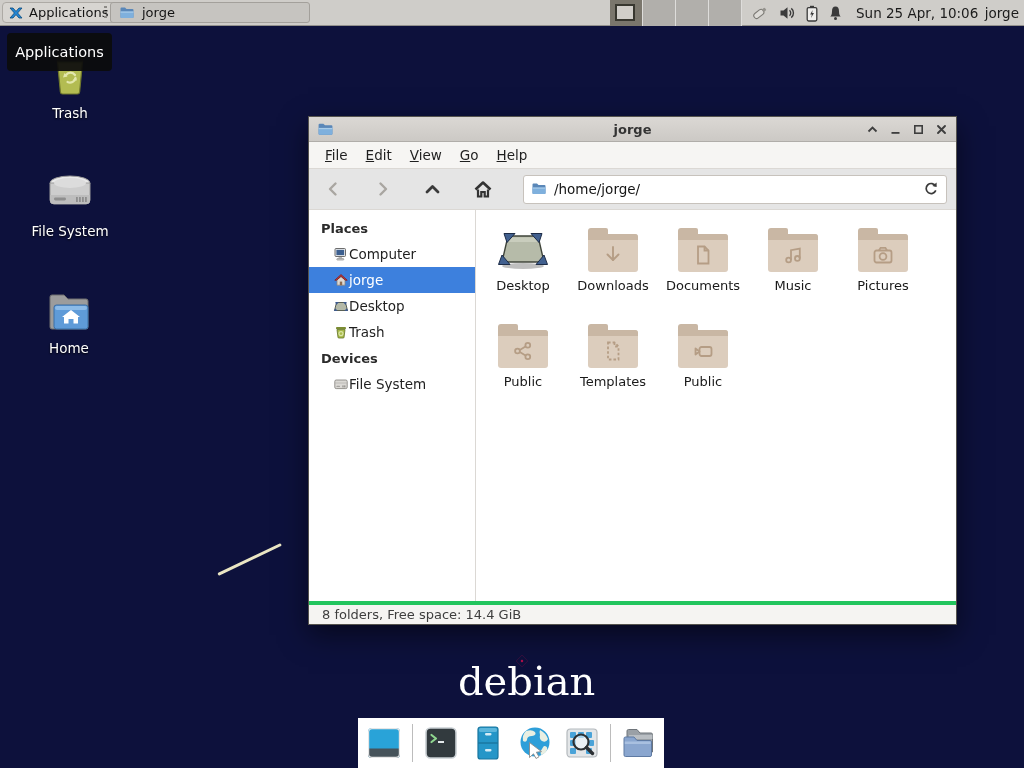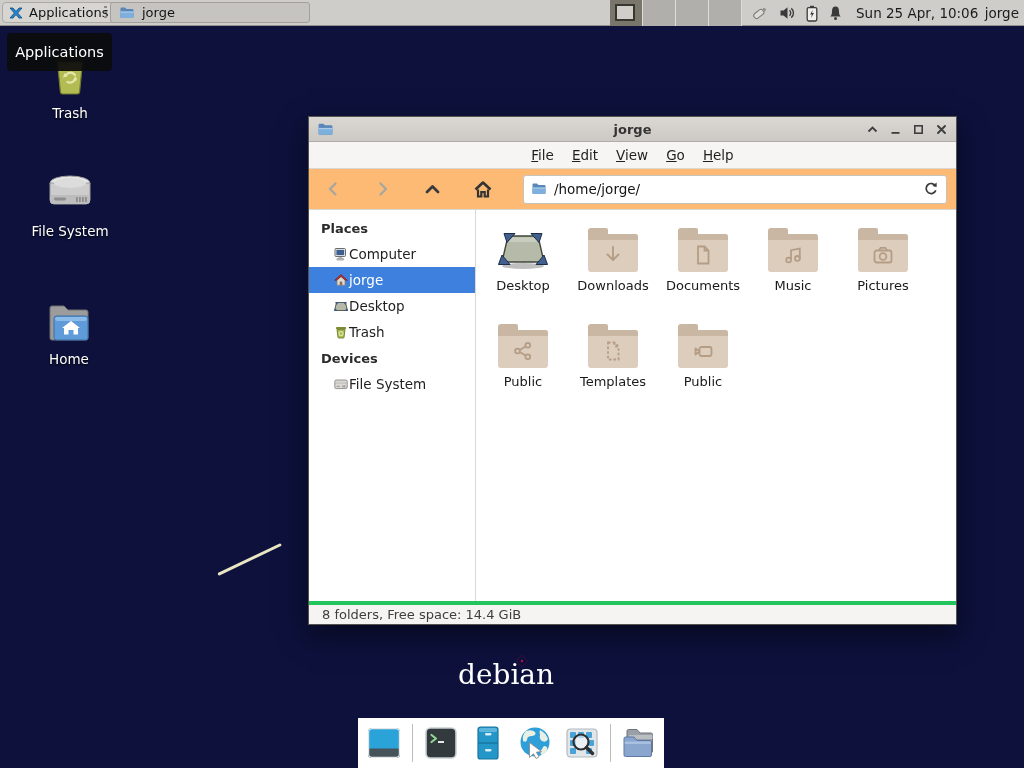--- a/index.html
+++ b/index.html
@@ -41,46 +41,46 @@
   .tooltip { position:absolute; left:7px; top:33px; width:105px; height:38px;
     background:rgba(12,12,12,0.93); border-radius:4px; color:#fff;
     font-size:14.5px; display:flex; align-items:center; justify-content:center; z-index:60; }
 
   
   .dicon { position:absolute; width:90px; display:flex; flex-direction:column;
     align-items:center; gap:5px; z-index:5; }
   .dicon .lbl { font-size:13.5px; color:#fff; text-shadow:0 1px 2px #000; }
   #di-trash { left:25px; top:50px; }
   #di-fs    { left:25px; top:168px; }
-  #di-home  { left:24px; top:296px; }
+  #di-home  { left:24px; top:285px; }
 
   
   .artifact { position:absolute; left:218px; top:573px; width:70px; height:3px;
     background:#eae6c4; border-radius:2px;
     transform:rotate(-25.5deg); transform-origin:left center; }
 
   
   .window { position:absolute; left:308px; top:116px; width:649px; height:509px;
     background:#fff; border:1px solid #55534e;
     box-shadow:0 10px 26px rgba(0,0,0,0.5);
     display:flex; flex-direction:column; z-index:20; }
   .titlebar { position:relative; flex:0 0 25px; height:25px;
     background:linear-gradient(#dbd8d4,#ccc9c5); border-bottom:1px solid #b0ada9;
     display:flex; align-items:center; padding:0 3px; }
   .title { position:absolute; left:0; right:0; text-align:center;
     font-weight:bold; font-size:13px; color:#333; pointer-events:none; }
   .winbtns { margin-left:auto; display:flex; z-index:2; }
   .winbtn { width:23px; height:24px; display:flex; align-items:center; justify-content:center; }
 
   .menubar { flex:0 0 27px; background:#f6f5f3; display:flex; align-items:center;
-    padding:0 7px; border-bottom:1px solid #dbd8d4;justify-content:center; }
+    padding:0 7px; border-bottom:1px solid #dbd8d4; }
   .mitem { padding:0 9px; font-size:13.5px; color:#1f1f1f; }
   .mitem::first-letter { text-decoration:underline; }
 
-  .toolbar { flex:0 0 41px; background:#fdba74; display:flex; align-items:center;
+  .toolbar { flex:0 0 41px; background:#e5e5e5; display:flex; align-items:center;
     padding:0 9px; border-bottom:1px solid #dbd8d4; gap:21px; }
   .tbtn { width:29px; height:30px; display:flex; align-items:center; justify-content:center; }
   .path { flex:1; height:29px; margin-left:5px; background:#fff;
     border:1px solid #c7c2bc; border-radius:3px;
     display:flex; align-items:center; padding:0 7px; gap:7px; }
   .path .ptext { flex:1; font-size:13.5px; color:#141414; }
 
   .wbody { flex:1; display:flex; min-height:0; }
   .sidebar { width:167px; border-right:1px solid #dbd8d4; padding-top:5px; background:#fff; }
   .shead { font-weight:bold; font-size:13px; color:#2b2b2b; padding:6px 0 5px 12px; }
@@ -100,21 +100,21 @@
     background:#c9b7a4; border-radius:0 3px 0 0; }
   .fglyph { position:absolute; left:14px; top:15px; }
   .flabel { font-size:13px; color:#1a1a1a; margin-top:4px; }
 
   .statusbar { flex:0 0 23px; background:#f5f4f2; border-top:4px solid #22c55e;
     display:flex; align-items:center; padding-left:13px; font-size:13px; color:#3e3e3e; }
 
   
   .debian { position:absolute; left:458px; top:658px;
     font-family:"DejaVu Serif","Liberation Serif",serif;
-    font-size:28px; color:#fff; z-index:4; }
+    font-size:40px; color:#fff; z-index:4; }
   .debian .dot { position:absolute; left:60px; top:-1px; width:8px; height:8px;
     background:#c9104c; border:3px solid #0d113c; transform:rotate(45deg); }
 
   
   .dock { position:absolute; left:358px; top:718px; width:306px; height:50px;
     background:#ffffff; display:flex; align-items:center; gap:9px; padding:0 7px; z-index:30; }
   .dsep { width:1px; height:38px; background:#bcbcbc; }
   .ditem { width:38px; height:38px; display:flex; align-items:center; justify-content:center; }
 </style>
 </head>

